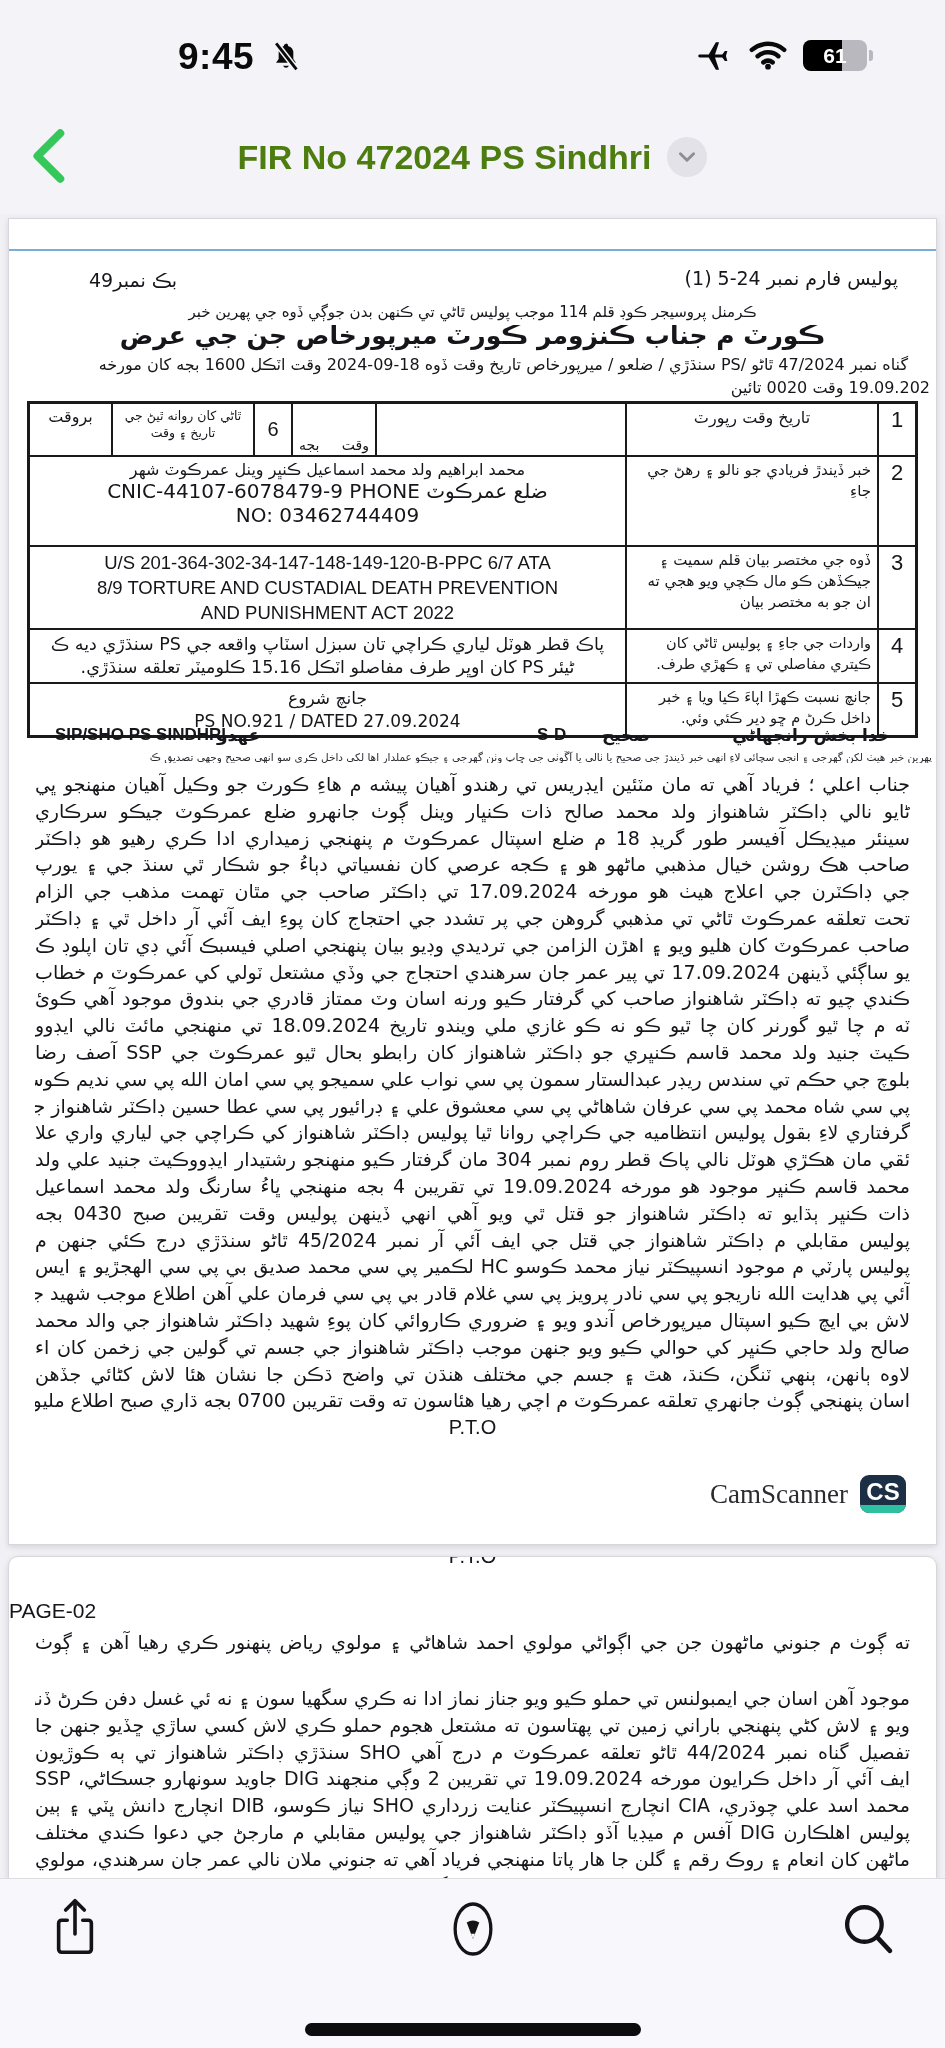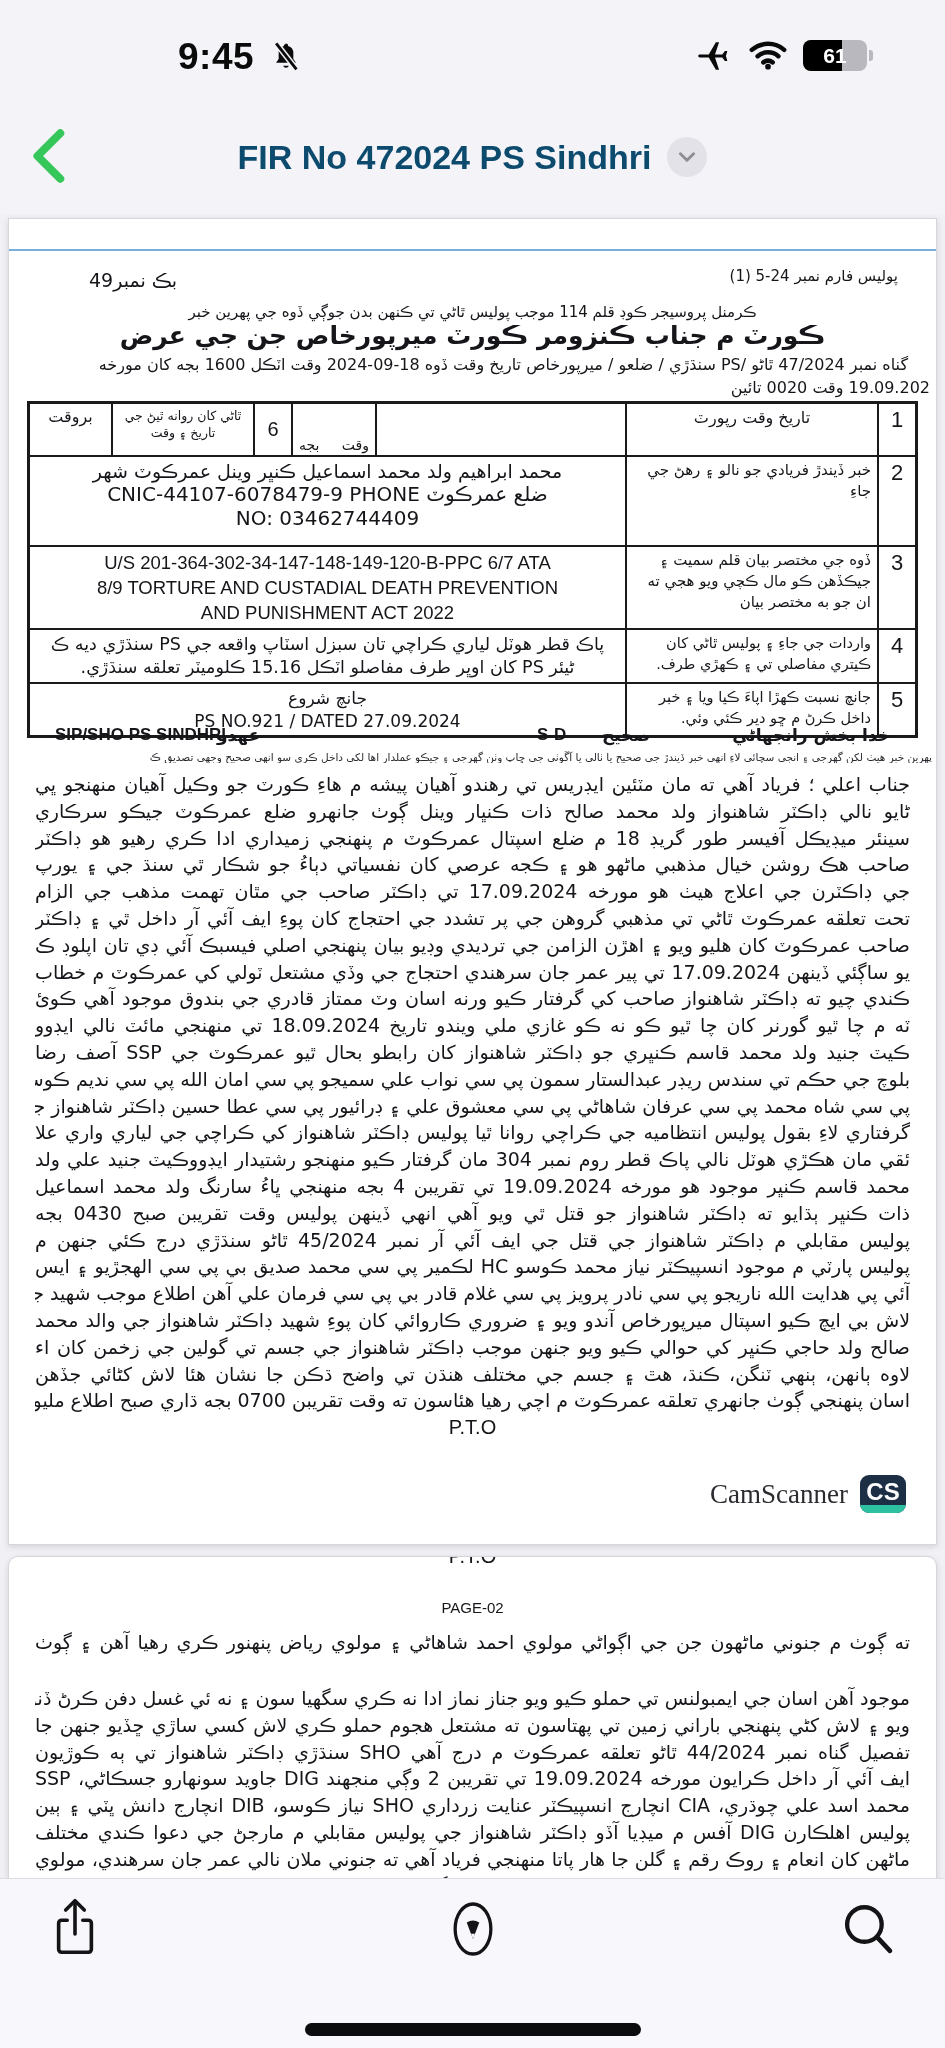--- a/index.html
+++ b/index.html
@@ -16,31 +16,31 @@
   .sb-right{position:absolute;right:72px;top:40px;display:flex;align-items:flex-start;gap:15px;}
   .batt{position:relative;width:64px;height:31px;border-radius:8px;background:#b9b8bf;overflow:hidden;}
   .batt .fill{position:absolute;left:0;top:0;bottom:0;width:61%;background:#000;}
   .batt .pct{position:absolute;inset:0;display:flex;align-items:center;justify-content:center;
     color:#fff;font-family:"Liberation Sans",sans-serif;font-weight:700;font-size:21px;}
   .batt-cap{width:4px;height:11px;background:#b9b8bf;border-radius:0 3px 3px 0;margin-left:2px;}
   
   .nav-bar{position:absolute;top:100px;left:0;right:0;height:114px;background:#f4f3f8;
     display:flex;align-items:center;justify-content:center;}
   .back-btn{position:absolute;left:26px;top:28px;width:44px;height:56px;cursor:pointer;}
-  .nav-title{font-family:"Liberation Sans",sans-serif;font-size:34px;font-weight:700;color:#0c4a6e;}
+  .nav-title{font-family:"Liberation Sans",sans-serif;font-size:34px;font-weight:700;color:#4d7c0f;}
   .title-chevron{width:40px;height:40px;border-radius:50%;background:#e3e2e8;margin-left:16px;
     display:flex;align-items:center;justify-content:center;cursor:pointer;}
   
   .page-card{position:absolute;left:8px;right:8px;background:#fff;border:1px solid #d7d6dc;
     box-shadow:0 2px 6px rgba(0,0,0,.12);}
   .page1{top:218px;height:1325px;}
   .page2{top:1556px;height:324px;border-radius:10px 10px 0 0;overflow:hidden;}
   .doc{direction:rtl;color:#15151a;}
   .blue-line{position:absolute;top:30px;left:0;right:0;height:0;border-top:2px solid #79aed9;}
-  .form-row-r{position:absolute;top:48px;right:38px;font-size:15px;}
+  .form-row-r{position:absolute;top:48px;right:38px;font-size:19px;}
   .form-row-l{position:absolute;top:50px;left:80px;font-size:19px;}
   .doc-subtitle{position:absolute;top:84px;left:0;right:0;text-align:center;font-size:15px;}
   .doc-court{position:absolute;top:102px;left:0;right:0;text-align:center;font-size:25px;font-weight:bold;}
   .doc-case1{position:absolute;top:136px;right:28px;font-size:16px;white-space:nowrap;text-align:center;}
   .doc-case2{position:absolute;top:159px;right:6px;font-size:16px;}
   
   .fir-table{position:absolute;top:182px;left:18px;right:18px;height:331px;
     border:3px solid #1a1a1a;display:flex;flex-direction:column;direction:rtl;}
   .t-row{display:flex;border-bottom:2px solid #1a1a1a;}
   .t-row:last-child{border-bottom:none;}
@@ -56,21 +56,21 @@
   .r1 .c-wqt{width:84px;display:flex;align-items:flex-end;justify-content:space-between;font-size:14px;padding-bottom:2px;}
   .r1 .c-n6{width:38px;display:flex;align-items:center;justify-content:center;font-size:20px;font-family:"Liberation Sans",sans-serif;}
   .r1 .c-l2{width:142px;font-size:12.5px;line-height:17px;text-align:center;}
   .r1 .c-brk{flex:1;display:flex;align-items:flex-start;justify-content:center;font-size:16px;}
   .r2{height:92px;}
   .r3{height:83px;}
   .r4{height:52px;}
   .r5{height:51px;}
   .vline{display:block;}
   .r2 .c-value .vline{font-size:20px;}
-  .r2 .c-value .vline:first-child{font-size:19px;}
+  .r2 .c-value .vline:first-child{font-size:16px;}
   .r3 .c-value{direction:ltr;font-family:"Liberation Sans",sans-serif;font-size:18.5px;line-height:25px;font-weight:400;}
   .r4 .c-value .vline{font-size:17.5px;line-height:23px;}
   .r5 .c-value .vline{font-size:17px;line-height:23px;}
   
   .sig-row{position:absolute;top:506px;left:18px;right:18px;height:24px;font-size:17px;font-weight:bold;}
   .sig-sho{position:absolute;left:28px;top:0;direction:ltr;font-family:"Liberation Sans",sans-serif;}
   .sig-ohdo{position:absolute;left:190px;top:0;}
   .sig-sd{position:absolute;left:510px;top:0;direction:ltr;font-family:"Liberation Sans",sans-serif;}
   .sig-sahih{position:absolute;left:575px;top:0;}
   .sig-name{position:absolute;right:28px;top:0;}
@@ -84,22 +84,22 @@
   .camscanner{position:absolute;top:1256px;right:30px;display:flex;align-items:center;gap:12px;}
   .cs-box{width:46px;height:38px;border-radius:9px;background:#1d2f44;position:relative;overflow:hidden;
     display:flex;align-items:center;justify-content:center;}
   .cs-box span{color:#fff;font-family:"Liberation Sans",sans-serif;font-weight:700;font-size:24px;margin-top:-4px;}
   .cs-box::after{content:"";position:absolute;left:0;right:0;bottom:0;height:8px;background:#2dc1a2;}
   .cs-name{font-family:"Liberation Serif",serif;font-size:27px;color:#2c2c30;}
   
   .p2-clip{position:absolute;top:0;left:0;right:0;height:14px;overflow:hidden;text-align:center;
     font-family:"Liberation Sans",sans-serif;font-size:20px;direction:ltr;}
   .p2-clip span{display:inline-block;transform:translateY(-12px);}
-  .p2-label{position:absolute;top:42px;left:0;right:0;text-align:center;
-    font-family:"Liberation Sans",sans-serif;font-size:15px;color:#15151a;}
+  .p2-label{position:absolute;top:42px;left:0;right:0;text-align:left;
+    font-family:"Liberation Sans",sans-serif;font-size:21px;color:#15151a;}
   .p2-line1{position:absolute;top:72px;left:26px;right:26px;}
   .p2-lines{position:absolute;top:128px;left:26px;right:26px;}
   
   .toolbar{position:absolute;left:0;right:0;top:1878px;height:170px;background:#f8f7fb;
     border-top:1px solid #dddce1;}
   .tb-share{position:absolute;left:50px;top:18px;cursor:pointer;}
   .tb-markup{position:absolute;left:0;right:0;top:20px;display:flex;justify-content:center;cursor:pointer;}
   .tb-search{position:absolute;right:50px;top:22px;cursor:pointer;}
   .home-indicator{position:absolute;left:50%;transform:translateX(-50%);bottom:13px;
     width:336px;height:13px;border-radius:7px;background:#0c0c0e;}

